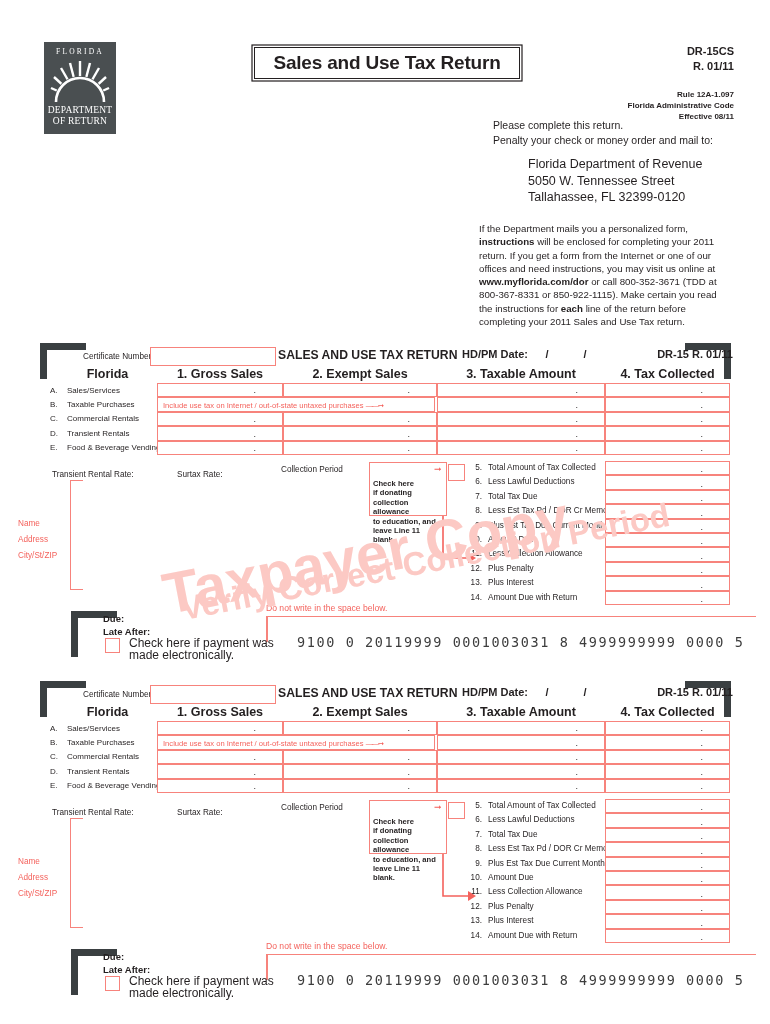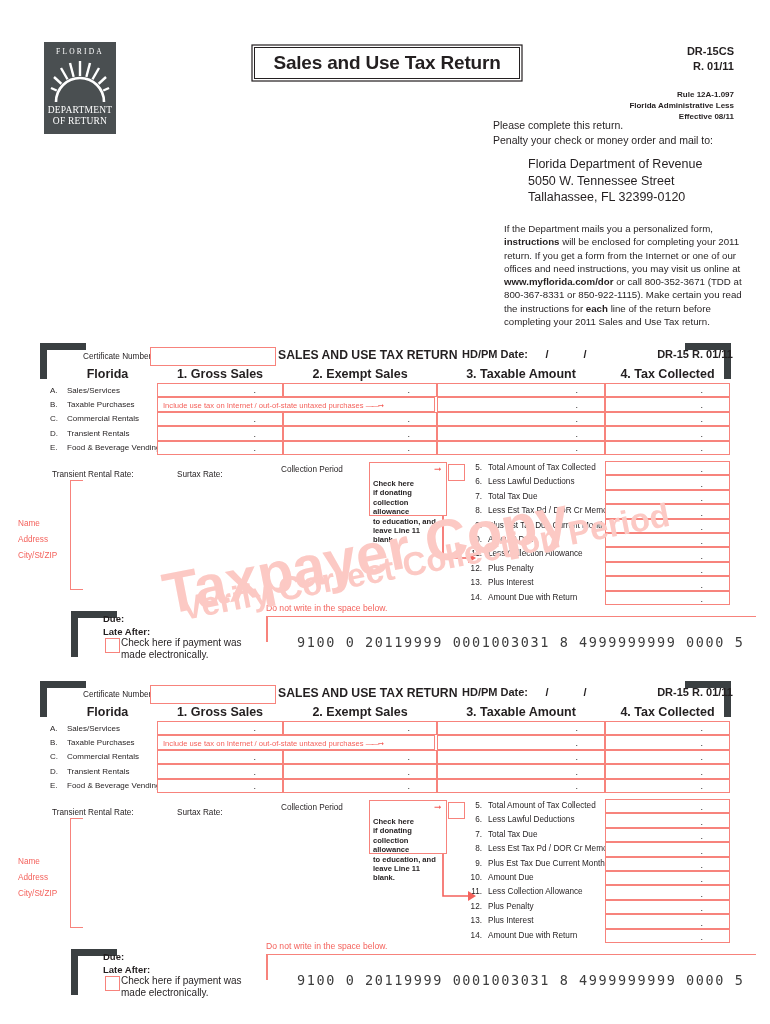--- a/index.html
+++ b/index.html
@@ -50,21 +50,21 @@
     right: 36px; top: 89px; text-align: right;
     font-size: 8px; font-weight: bold; line-height: 11px;
   }
   .mail-intro {
     left: 493px; top: 118px; font-size: 10.5px; line-height: 14.5px;
   }
   .mail-addr {
     left: 528px; top: 156px; font-size: 12.5px; line-height: 16.5px;
   }
   .instr-para {
-    left: 504px; top: 222px; width: 252px;
+    left: 479px; top: 222px; width: 252px;
     font-size: 9.7px; line-height: 13.3px;
   }
   .instr-para b { font-weight: bold; }
 
   .corner { background: #3a3f41; position: absolute; }
 
   .cert-label { left: 83px; top: 352px; font-size: 8.2px; }
   .cert-input {
     left: 150px; top: 348px; width: 120px; height: 15px;
     border: 1px solid #f7837c; background: #fff;
@@ -127,21 +127,21 @@
 
   .dnw { position: absolute; font-size: 8.6px; color: #f4625c; }
   .dnw-rule { position: absolute; height: 1px; background: #f7837c; }
   .dnw-vert { position: absolute; width: 1.5px; background: #f7837c; }
 
   .duelab { position: absolute; font-size: 9.5px; font-weight: bold; line-height: 13px; }
   .echeck-box {
     position: absolute; width: 13px; height: 13px;
     border: 1.2px solid #f7837c; background: #fff;
   }
-  .echeck-txt { position: absolute; font-size: 10px; line-height: 12px; }
+  .echeck-txt { position: absolute; font-size: 12px; line-height: 12px; margin-left: 8px; }
 
   .micr {
     position: absolute; font-family: "DejaVu Sans Mono", monospace;
     font-size: 13.5px; letter-spacing: 1.6px; color: #3d3d3d;
   }
 
   
   .wm {
     position: absolute; color: #fcc9c4; font-weight: bold;
     white-space: nowrap; pointer-events: none;
@@ -181,21 +181,21 @@
     <span>Sales and Use Tax Return</span>
   </div>
 
   <div class="form-id abs">
     <div>DR-15CS</div>
     <div>R. 01/11</div>
   </div>
 
   <div class="rule-block abs">
     <div>Rule 12A-1.097</div>
-    <div>Florida Administrative Less</div>
+    <div>Florida Administrative Code</div>
     <div>Effective 08/11</div>
   </div>
 
   <div class="mail-intro abs">
     <div>Please complete this return.</div>
     <div>Penalty your check or money order and mail to:</div>
   </div>
 
   <div class="mail-addr abs">
     <div>Florida Department of Revenue</div>

